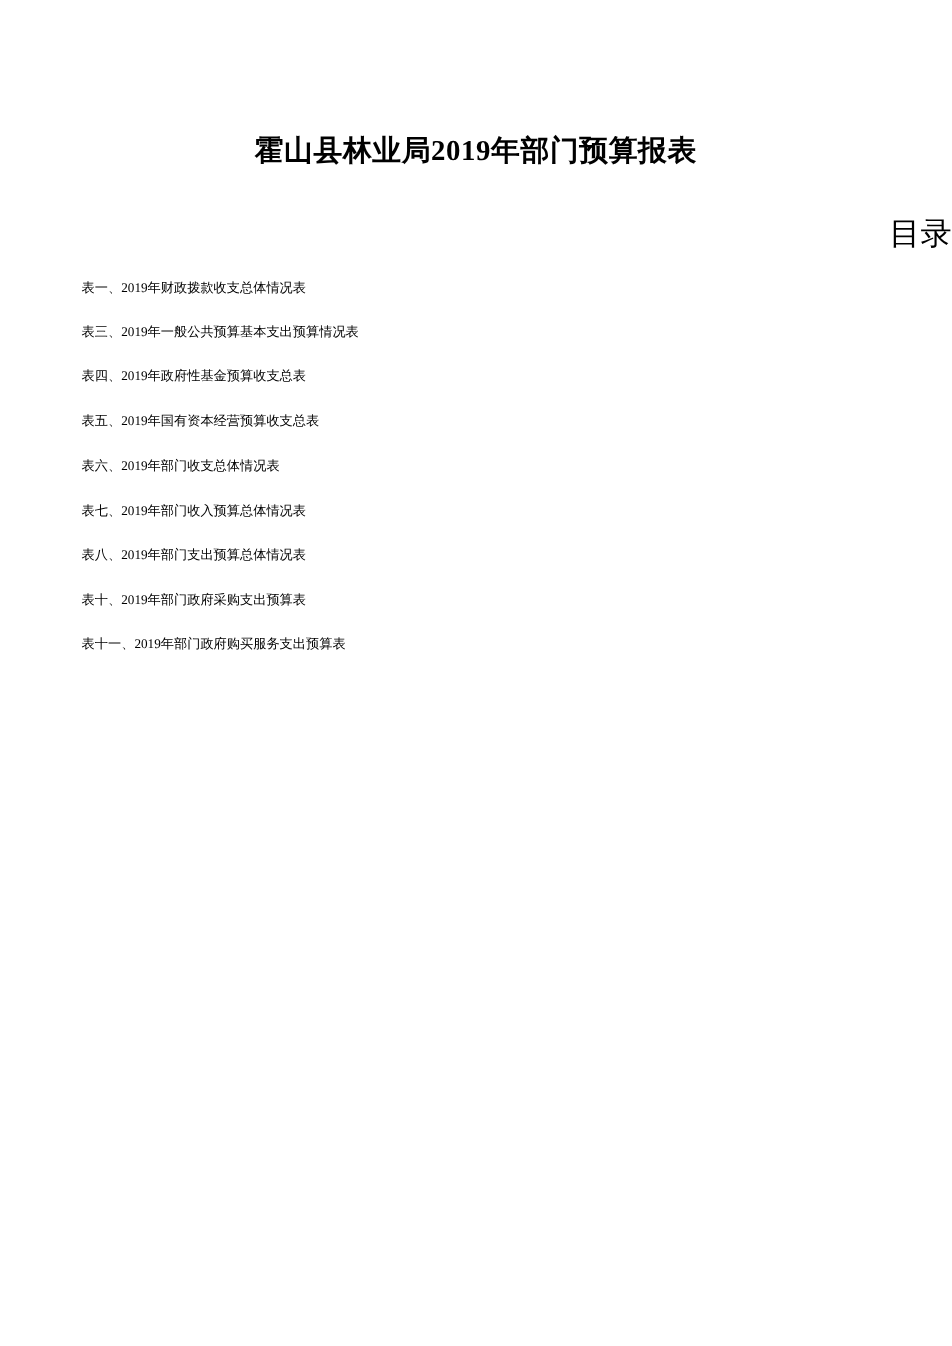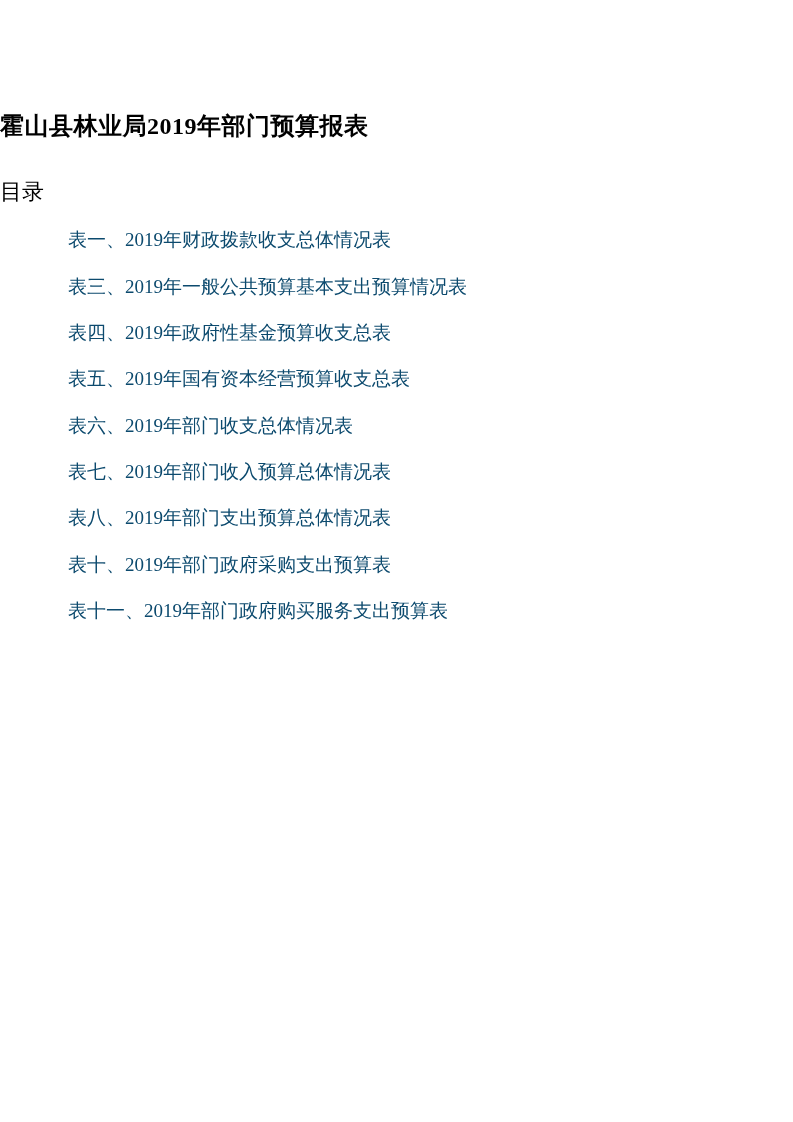--- a/index.html
+++ b/index.html
@@ -17,52 +17,53 @@
   }
   .page {
     width: 793px;
     height: 1122px;
     box-sizing: border-box;
     padding: 0;
     position: relative;
     background: #ffffff;
   }
   .doc-title {
+    text-align: center;
     font-size: 24px;
     font-weight: bold;
     letter-spacing: 0.5px;
     margin: 0;
     padding-top: 112px;
     line-height: 1.2;
     font-family: "Liberation Serif", "DejaVu Serif", serif;
   }
   .toc-heading {
-    text-align: left;
-    font-size: 22px;
+    text-align: right;
+    font-size: 26px;
     font-weight: normal;
     margin: 0;
     padding-top: 38px;
     line-height: 1.2;
     font-family: Liberation Sans, sans-serif;
   }
   .toc-list {
     list-style: none;
     margin: 0;
     padding: 0;
     padding-top: 24px;
     padding-left: 68px;
     padding-right: 60px;
   }
   .toc-item {
-    font-size: 19px;
+    font-size: 11px;
     line-height: 1.15;
     margin-bottom: 24.5px;
     white-space: nowrap;
     font-family: "Liberation Serif", "DejaVu Serif", serif;
-    color: #0c4a6e;
+    color: #000000;
   }
 </style>
 </head>
 <body>
 
 <div class="page">
 
   <h1 class="doc-title">霍山县林业局2019年部门预算报表</h1>
 
   <h2 class="toc-heading">目录</h2>

